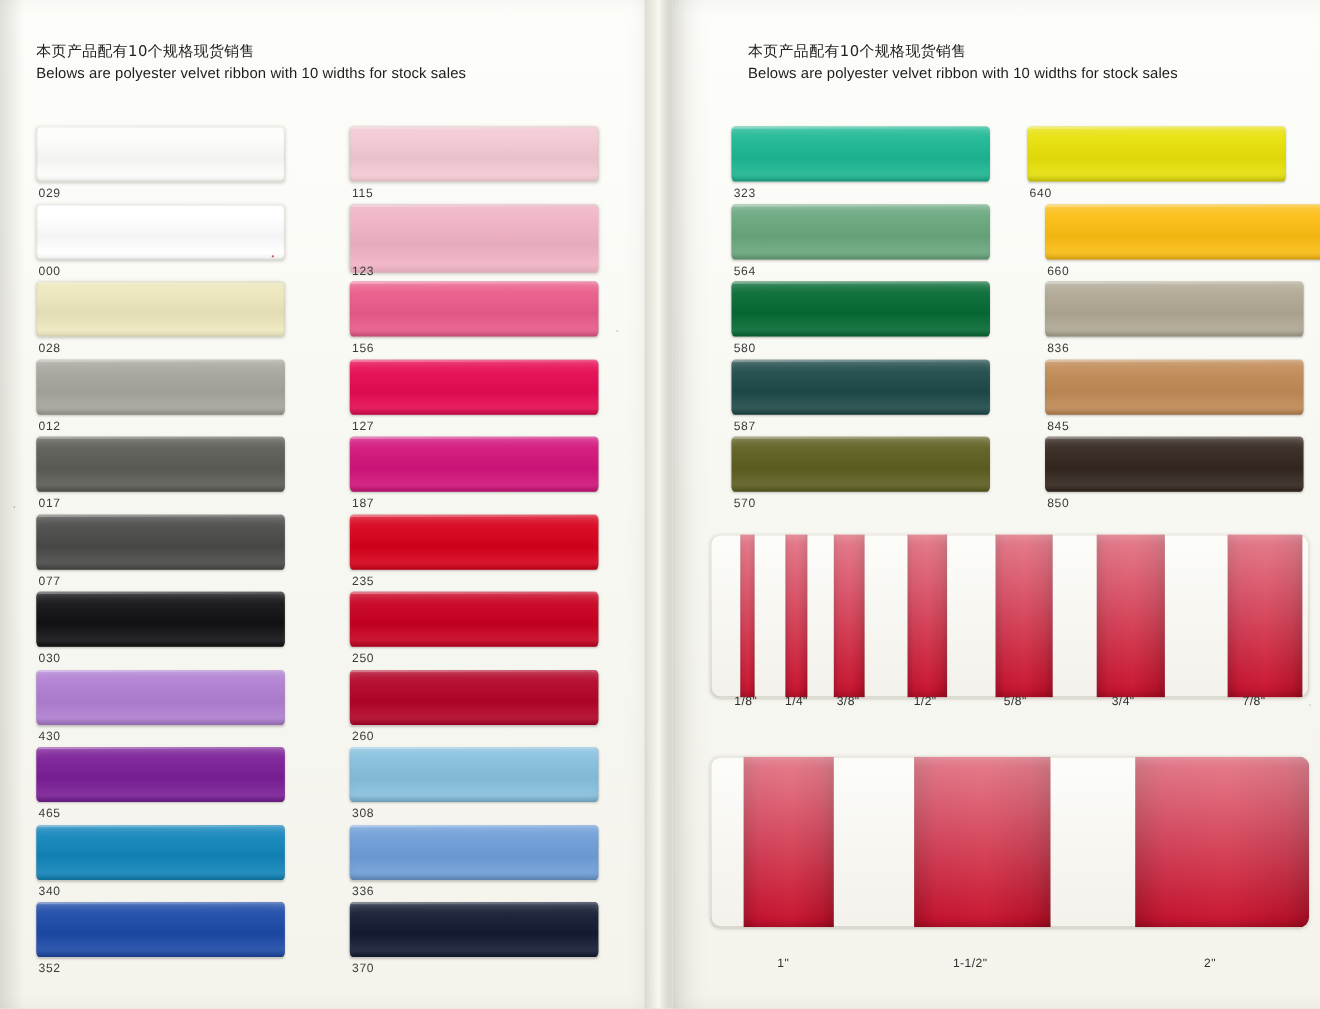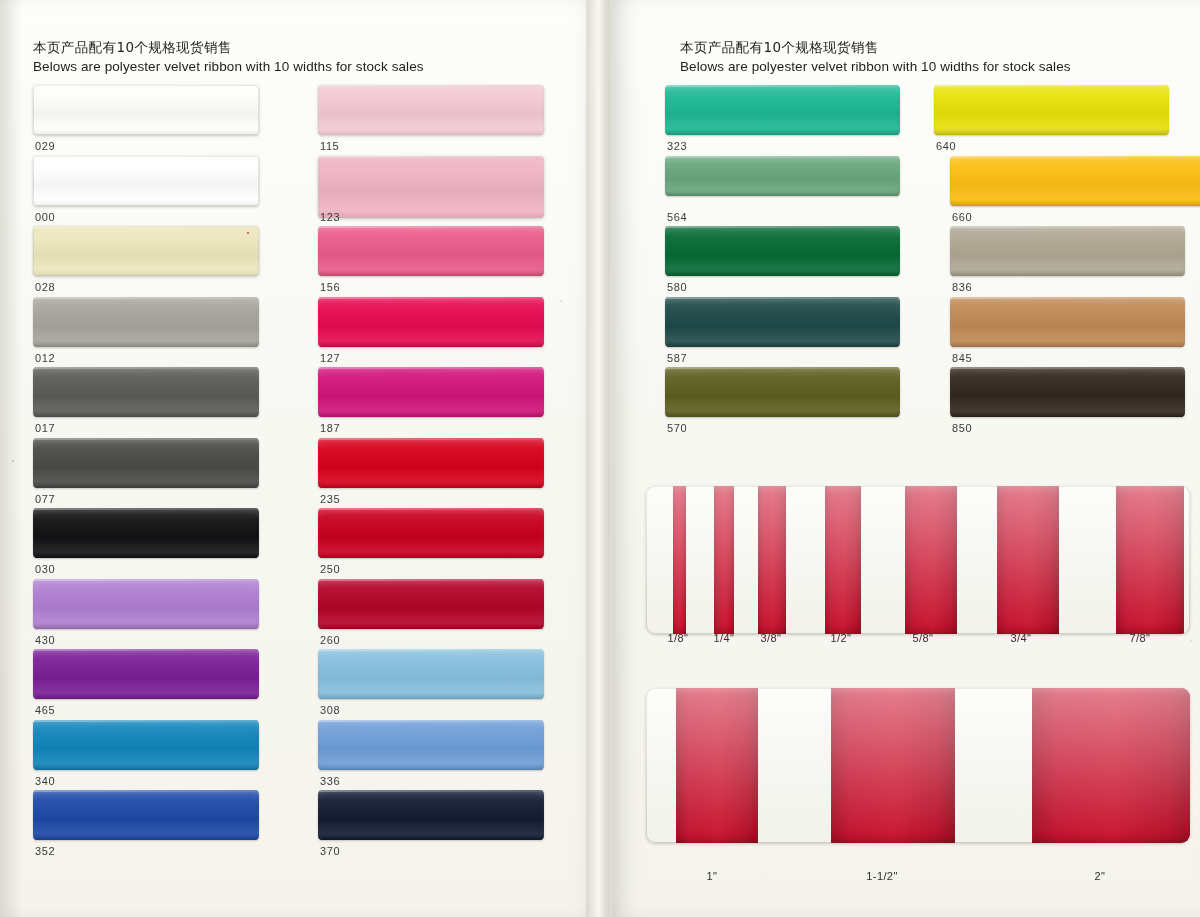--- a/index.html
+++ b/index.html
@@ -41,21 +41,21 @@
   .hdr .cn{
     font-size:13.5px;color:#222;letter-spacing:.4px;line-height:19px;white-space:nowrap;
     font-family:"DejaVu Sans",sans-serif;
   }
   .hdr .en{
     font-size:13.5px;color:#1d1d1d;line-height:19px;white-space:nowrap;
     font-family:"Liberation Sans",sans-serif;letter-spacing:.1px;
   }
 
   
-  .swatch-wrap{position:absolute;}
+  .swatch-wrap{position:absolute;margin-top:30px;}
   .swatch{
     position:relative;width:100%;height:100%;
     border-radius:3px/5px;
     box-shadow:
       0 1px 2px rgba(90,88,78,.32),
       inset 0 5px 9px -6px rgba(255,255,255,.40),
       inset 0 -6px 10px -7px rgba(0,0,0,.30);
     overflow:hidden;
   }
   .swatch::after{ 
@@ -220,21 +220,21 @@
     <div class="hdr" style="left:68px;top:38px;">
       <div class="cn">本页产品配有10个规格现货销售</div>
       <div class="en">Belows are polyester velvet ribbon with 10 widths for stock sales</div>
     </div>
 
     <div id="R-col0">
         <div class="swatch-wrap" style="left: 53px; top: 85px; width: 235px; height: 50px;">
           <div class="swatch" style="background: rgb(29, 184, 148);"></div>
           <div class="code" style="top: 55px;">323</div>
         </div>
-        <div class="swatch-wrap" style="left: 53px; top: 155.5px; width: 235px; height: 40px;">
+        <div class="swatch-wrap" style="left: 53px; top: 155.5px; width: 235px; height: 50px;">
           <div class="swatch" style="background: rgb(105, 167, 126);"></div>
           <div class="code" style="top: 55px;">564</div>
         </div>
         <div class="swatch-wrap" style="left: 53px; top: 226px; width: 235px; height: 50px;">
           <div class="swatch" style="background: rgb(6, 107, 53);"></div>
           <div class="code" style="top: 55px;">580</div>
         </div>
         <div class="swatch-wrap" style="left: 53px; top: 296.5px; width: 235px; height: 50px;">
           <div class="swatch" style="background: rgb(30, 74, 73);"></div>
           <div class="code" style="top: 55px;">587</div>

